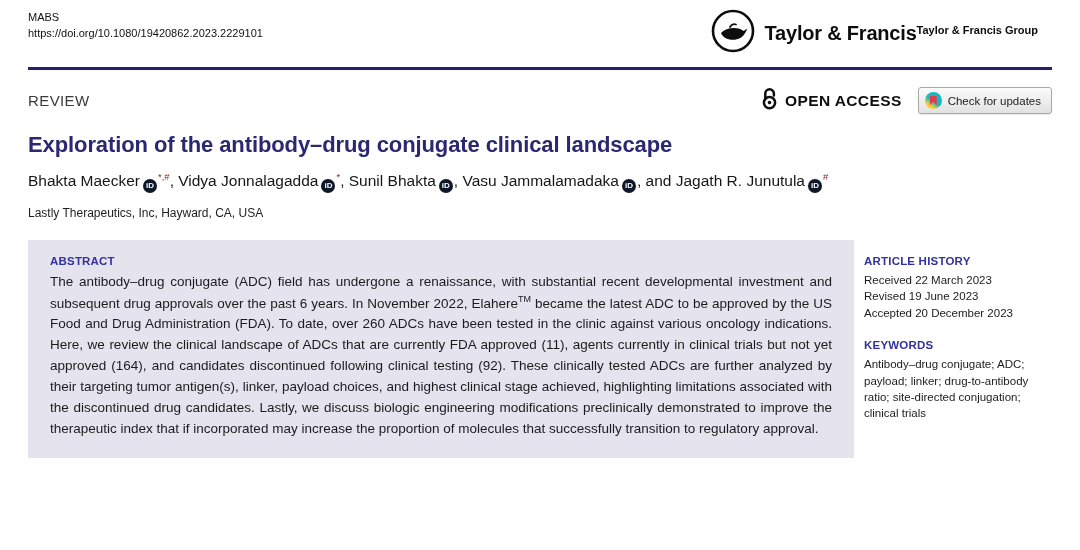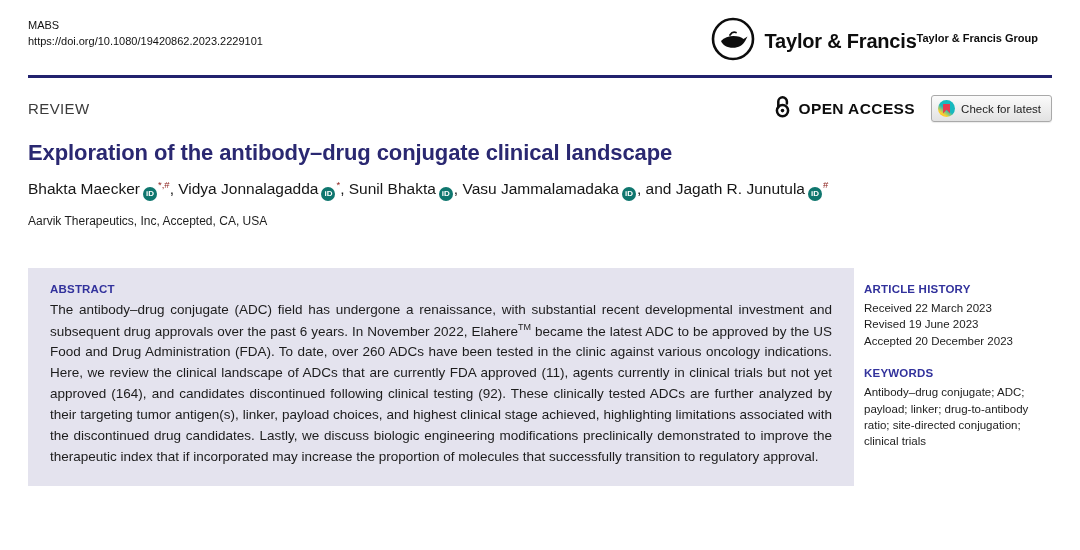--- a/index.html
+++ b/index.html
@@ -2,21 +2,21 @@
 <html><head>
 <meta charset="utf-8">
 <style>
   * { margin: 0; padding: 0; box-sizing: border-box; }
   html, body { background: #ffffff; }
   body {
     width: 1080px; height: 550px; overflow: hidden;
     font-family: "Liberation Sans", "DejaVu Sans", sans-serif;
     color: #1e1e1e;
   }
-  .page { width: 1080px; height: 491px; padding: 16px 28px 0; }
+  .page { width: 1080px; height: 491px; padding: 8px 28px 0; }
 
   
   .header-row { display: flex; justify-content: space-between; align-items: flex-start; }
   .journal-meta { font-size: 11px; line-height: 1.45; color: #111; padding-top: 2px; }
   .journal-meta .doi { color: #111; text-decoration: none; }
   .publisher { display: flex; align-items: center; gap: 9px; margin-right: 14px; }
   .pub-text { display: flex; line-height: 1.05; }
   .pub-name { font-size: 20px; font-weight: 600; color: #0d0d0d; letter-spacing: -0.2px; }
   .pub-group { font-size: 11px; font-weight: 700; color: #0d0d0d; margin-top: 2px; }
   .header-rule { height: 3px; background: #22226e; margin-top: 9px; }
@@ -43,28 +43,28 @@
     width: 7px; height: 10px; background: #e6394f;
     clip-path: polygon(0 0, 100% 0, 100% 100%, 50% 62%, 0 100%);
   }
 
   
   .title { margin-top: 18px; font-size: 22px; font-weight: 700; color: #2a2871; letter-spacing: -0.1px; }
   .authors { margin-top: 13px; font-size: 15.5px; color: #161616; }
   .orcid {
     display: inline-flex; align-items: center; justify-content: center;
     width: 14px; height: 14px; border-radius: 50%;
-    background: #0f766e; color: #fff; font-size: 8px; font-weight: 700;
+    background: #0f172a; color: #fff; font-size: 8px; font-weight: 700;
     margin-left: 3px; vertical-align: -2px; cursor: pointer;
   }
   sup.mark { font-size: 9.5px; color: #8e2420; vertical-align: super; margin-left: 1px; }
   .affiliation { margin-top: 13px; font-size: 12px; color: #1e1e1e; }
 
   
-  .content-row { display: flex; gap: 10px; margin-top: 40px; }
+  .content-row { display: flex; gap: 10px; margin-top: 20px; }
   .abstract-box {
     flex: 0 0 826px; background: #e4e3ee; padding: 15px 22px 18px;
   }
   .box-heading { font-size: 11.5px; font-weight: 700; color: #32329c; letter-spacing: 0.2px; }
   .abstract-text {
     margin-top: 4px; font-size: 13.5px; line-height: 1.56; text-align: justify; color: #1c1c1c;
   }
   .abstract-text sup { font-size: 9px; }
   .sidebar { width: 188px; padding-top: 13px; font-size: 11.5px; line-height: 1.42; }
   .side-heading { font-size: 11.5px; font-weight: 700; color: #32329c; letter-spacing: 0.2px; margin-bottom: 3px; }
@@ -108,42 +108,42 @@
             <circle cx="9.5" cy="15.6" r="5.6" fill="none" stroke="#0d0d0d" stroke-width="2.5"></circle>
             <circle cx="9.5" cy="15.6" r="1.8" fill="#0d0d0d"></circle>
           </svg>
         </span>
         <span class="oa-label">OPEN ACCESS</span>
       </span>
       <button class="check-btn">
         <span class="cm-circle">
             <span class="cm-mark"></span>
           </span>
-        <span>Check for latest</span>
+        <span>Check for updates</span>
       </button>
     </span>
   </div>
 
   <h1 class="title">Exploration of the antibody–drug conjugate clinical landscape</h1>
 
   <div class="authors">
     <span><span>Bhakta Maecker</span><span class="orcid">
           <span>iD</span>
         </span><sup class="mark">*,#</sup><span>, </span></span><span><span>Vidya Jonnalagadda</span><span class="orcid">
           <span>iD</span>
         </span><sup class="mark">*</sup><span>, </span></span><span><span>Sunil Bhakta</span><span class="orcid">
           <span>iD</span>
         </span><sup class="mark"></sup><span>, </span></span><span><span>Vasu Jammalamadaka</span><span class="orcid">
           <span>iD</span>
         </span><sup class="mark"></sup><span>, and </span></span><span><span>Jagath R. Junutula</span><span class="orcid">
           <span>iD</span>
         </span><sup class="mark">#</sup></span>
   </div>
 
-  <div class="affiliation">Aarvik Therapeutics, Inc, Accepted, CA, USA</div>
+  <div class="affiliation">Lastly Therapeutics, Inc, Hayward, CA, USA</div>
 
   <div class="content-row">
     <div class="abstract-box">
       <div class="box-heading">ABSTRACT</div>
       <p class="abstract-text"><span>The antibody–drug conjugate (ADC) field has undergone a renaissance, with substantial recent developmental investment and subsequent drug approvals over the past 6 years. In November 2022, Elahere</span><sup>TM</sup><span> became the latest ADC to be approved by the US Food and Drug Administration (FDA). To date, over 260 ADCs have been tested in the clinic against various oncology indications. Here, we review the clinical landscape of ADCs that are currently FDA approved (11), agents currently in clinical trials but not yet approved (164), and candidates discontinued following clinical testing (92). These clinically tested ADCs are further analyzed by their targeting tumor antigen(s), linker, payload choices, and highest clinical stage achieved, highlighting limitations associated with the discontinued drug candidates. Lastly, we discuss biologic engineering modifications preclinically demonstrated to improve the therapeutic index that if incorporated may increase the proportion of molecules that successfully transition to regulatory approval.</span></p>
     </div>
     <div class="sidebar">
       <div class="side-block">
         <div class="side-heading">ARTICLE HISTORY</div>
         <div class="history-line">Received 22 March 2023</div>

